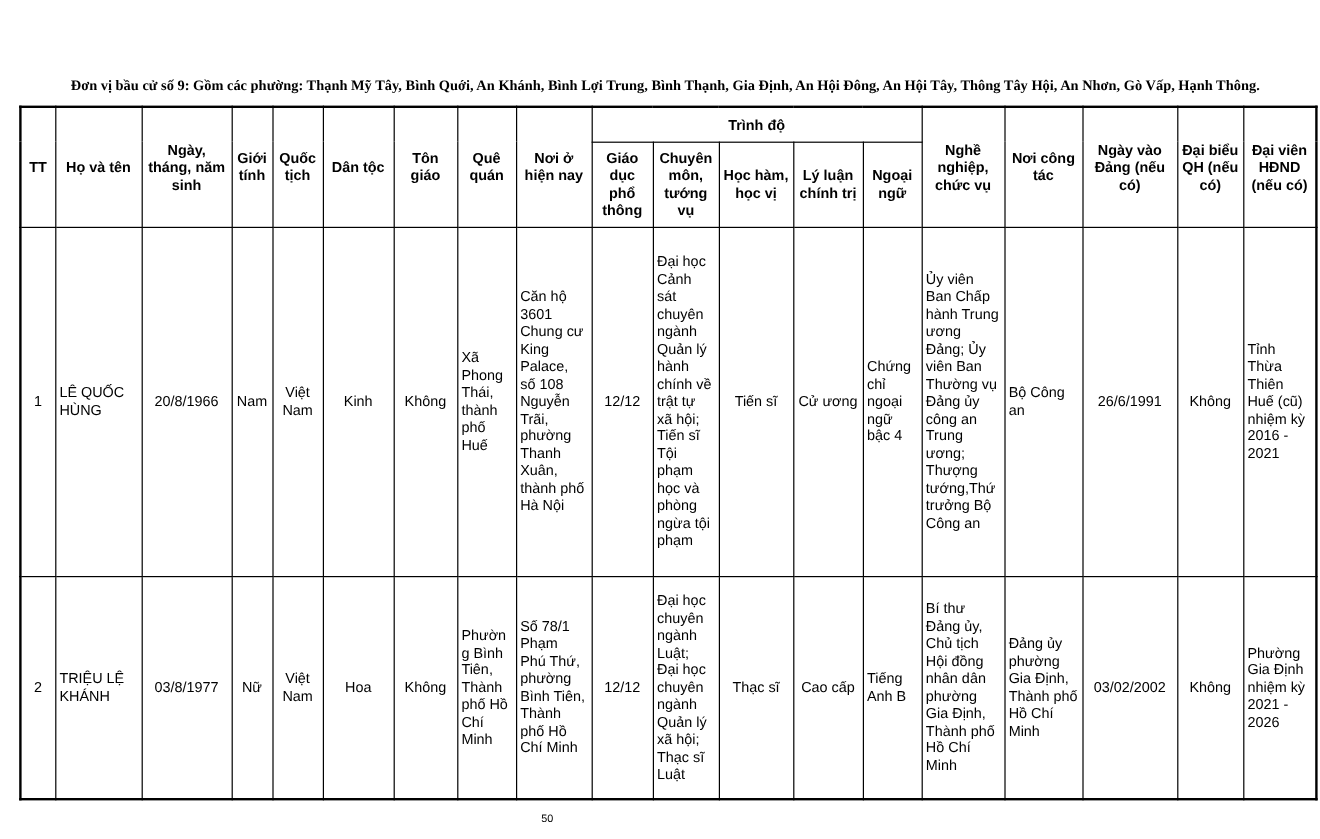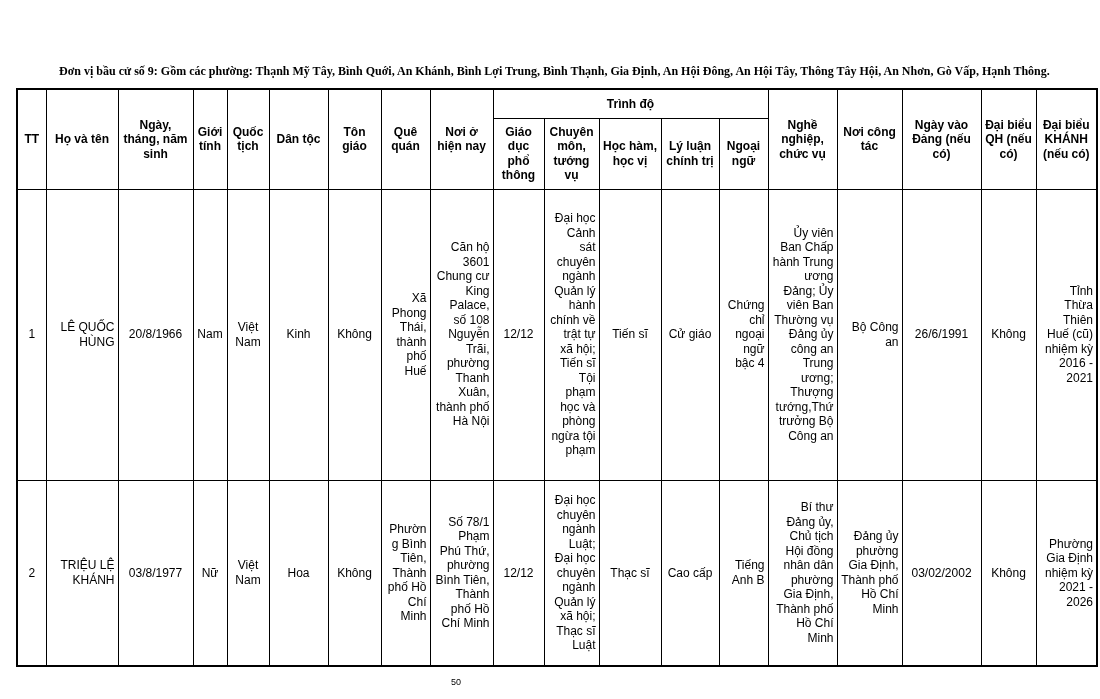--- a/index.html
+++ b/index.html
@@ -25,21 +25,21 @@
   table.candidates th, table.candidates td {
     border: 1px solid #000;
     font-size: 12px; line-height: 14.5px;
     padding: 1px 3px;
     vertical-align: middle;
     overflow: hidden;
     word-wrap: break-word; overflow-wrap: break-word;
   }
   table.candidates th { font-weight: bold; text-align: center; }
   table.candidates td { text-align: center; font-weight: normal; }
-  table.candidates td.left { text-align: right; }
+  table.candidates td.left { text-align: left; }
   tr.group-row   { height: 29px; }
   tr.sub-row     { height: 71px; }
   tr.data-row-1  { height: 291px; }
   tr.data-row-2  { height: 186px; }
   .page-number {
     position: absolute; left: 0; top: 677px; width: 912px;
     text-align: center; font-size: 9px; line-height: 11px;
   }
 </style>
 </head>
@@ -78,21 +78,21 @@
       <th rowspan="2">Quốc tịch</th>
       <th rowspan="2">Dân tộc</th>
       <th rowspan="2">Tôn giáo</th>
       <th rowspan="2">Quê quán</th>
       <th rowspan="2">Nơi ở hiện nay</th>
       <th colspan="5">Trình độ</th>
       <th rowspan="2">Nghề nghiệp, chức vụ</th>
       <th rowspan="2">Nơi công tác</th>
       <th rowspan="2">Ngày vào Đảng (nếu có)</th>
       <th rowspan="2">Đại biểu QH (nếu có)</th>
-      <th rowspan="2">Đại biểu KHÁNH (nếu có)</th>
+      <th rowspan="2">Đại viên HĐND (nếu có)</th>
     </tr>
     <tr class="sub-row">
       <th>Giáo dục phổ thông</th>
       <th>Chuyên môn, tướng vụ</th>
       <th>Học hàm, học vị</th>
       <th>Lý luận chính trị</th>
       <th>Ngoại ngữ</th>
     </tr>
   </thead>
   <tbody>
@@ -102,21 +102,21 @@
       <td>20/8/1966</td>
       <td>Nam</td>
       <td>Việt Nam</td>
       <td>Kinh</td>
       <td>Không</td>
       <td class="left">Xã Phong Thái, thành phố Huế</td>
       <td class="left">Căn hộ 3601 Chung cư King Palace, số 108 Nguyễn Trãi, phường Thanh Xuân, thành phố Hà Nội</td>
       <td>12/12</td>
       <td class="left">Đại học Cảnh sát chuyên ngành Quản lý hành chính về trật tự xã hội; Tiến sĩ Tội phạm học và phòng ngừa tội phạm</td>
       <td>Tiến sĩ</td>
-      <td>Cử giáo</td>
+      <td>Cử ương</td>
       <td class="left">Chứng chỉ ngoại ngữ bậc 4</td>
       <td class="left">Ủy viên Ban Chấp hành Trung ương Đảng; Ủy viên Ban Thường vụ Đảng ủy công an Trung ương; Thượng tướng,Thứ trưởng Bộ Công an</td>
       <td class="left">Bộ Công an</td>
       <td>26/6/1991</td>
       <td>Không</td>
       <td class="left">Tỉnh Thừa Thiên Huế (cũ) nhiệm kỳ 2016 - 2021</td>
     </tr>
     <tr class="data-row-2">
       <td>2</td>
       <td class="left">TRIỆU LỆ KHÁNH</td>

